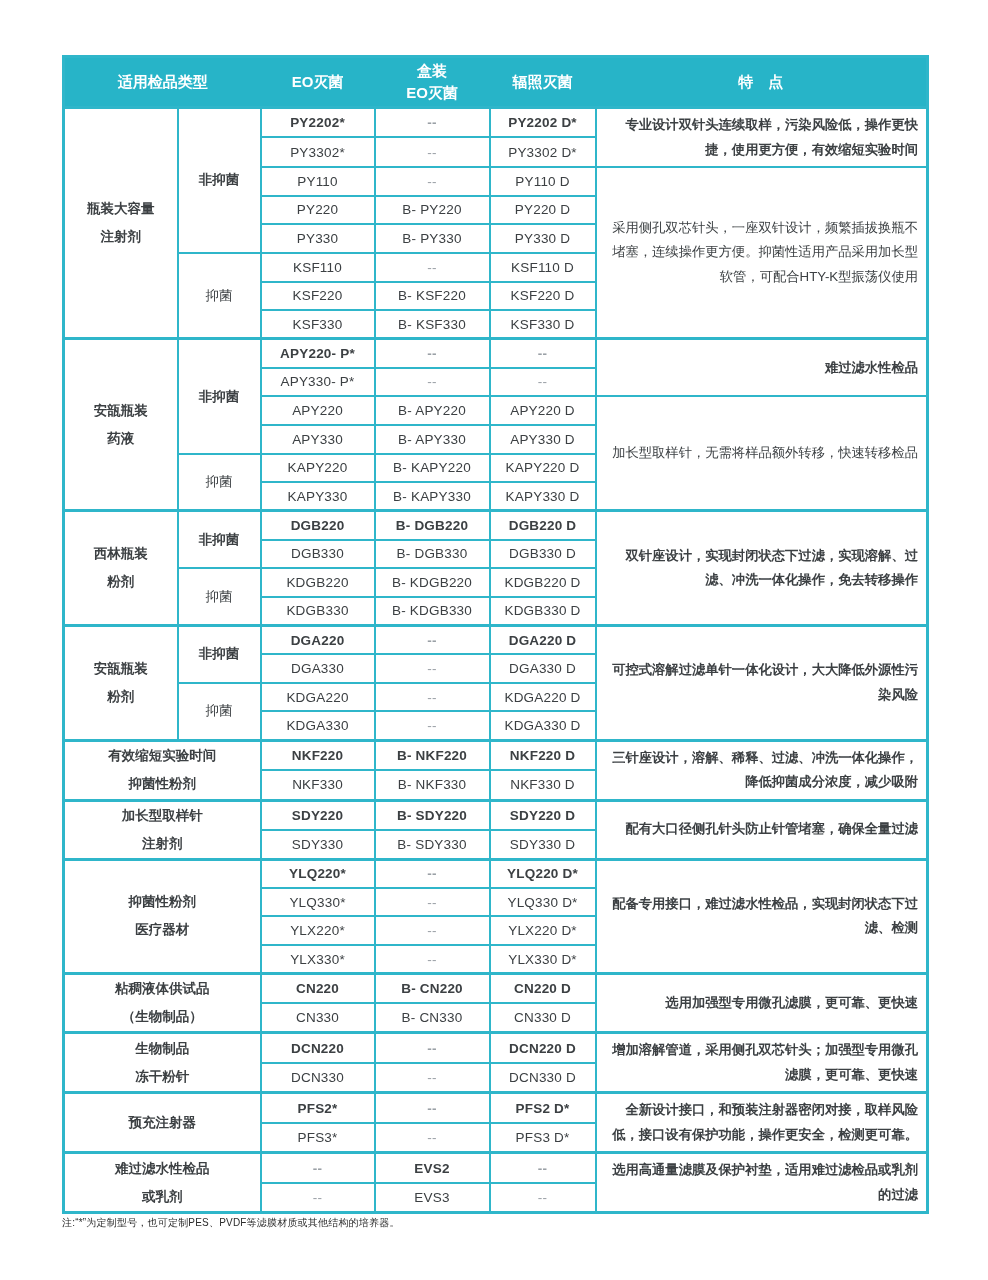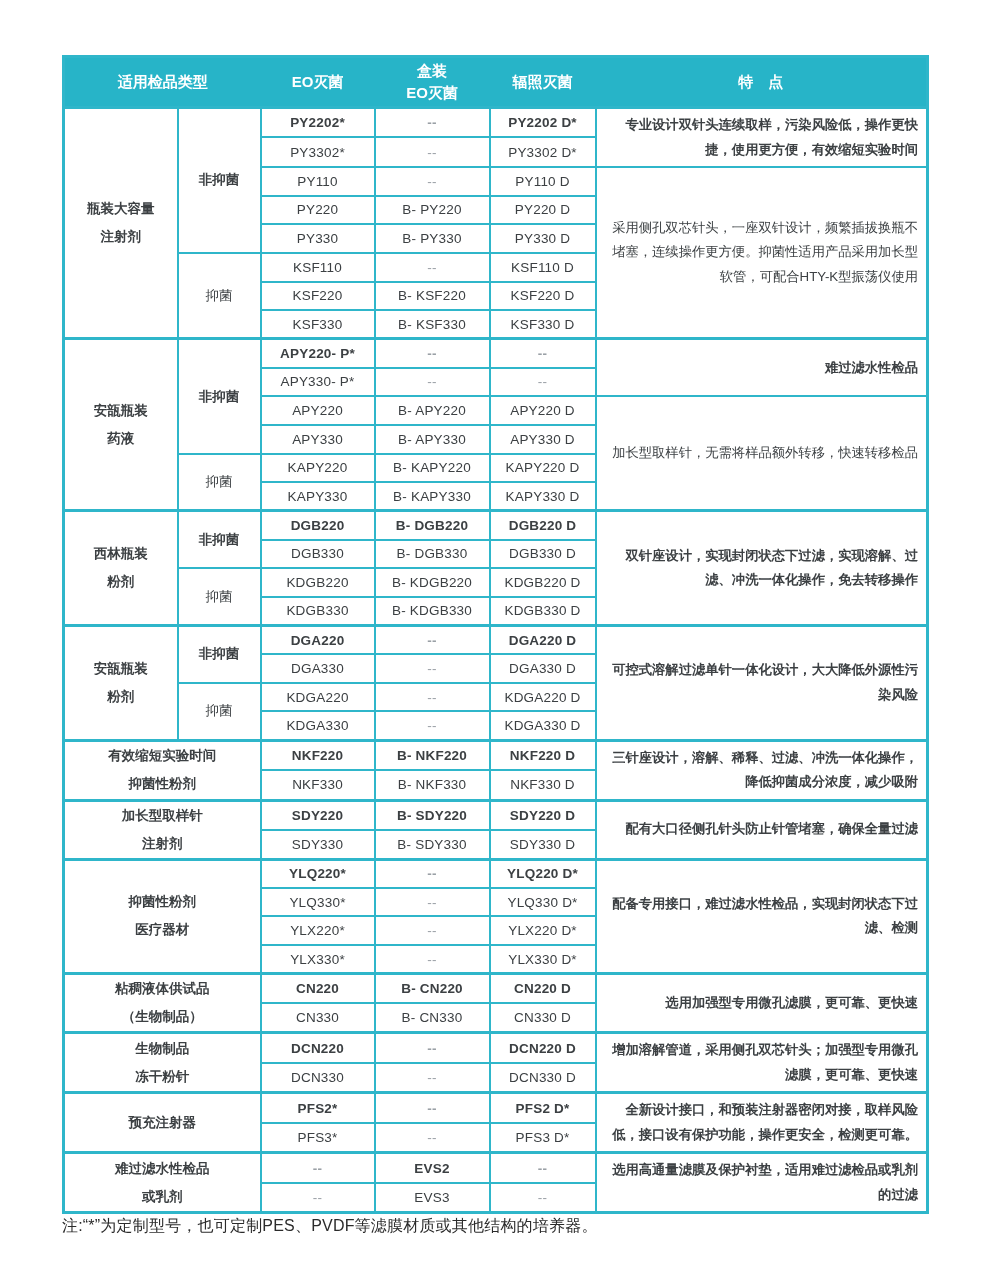--- a/index.html
+++ b/index.html
@@ -35,21 +35,21 @@
   td.cat { line-height:28px; }
   td.g   { }
   td.m   { letter-spacing:0.2px; }
   td.dash{ color:#9aa0a6; }
   td.feat{
     text-align:right; vertical-align:middle;
     padding:4px 8px 4px 10px; line-height:24.5px; font-size:13.3px;
   }
   .footnote {
     position:absolute; left:62px; top:1216px;
-    font-size:16px; color:#2b2b2b; letter-spacing:0.2px;
+    font-size:10px; color:#2b2b2b; letter-spacing:0.2px;
   }
 </style>
 </head>
 <body>
 
 <table class="catalog-table">
   <colgroup>
       <col class="c1">
       <col class="c2">
       <col class="c3">

